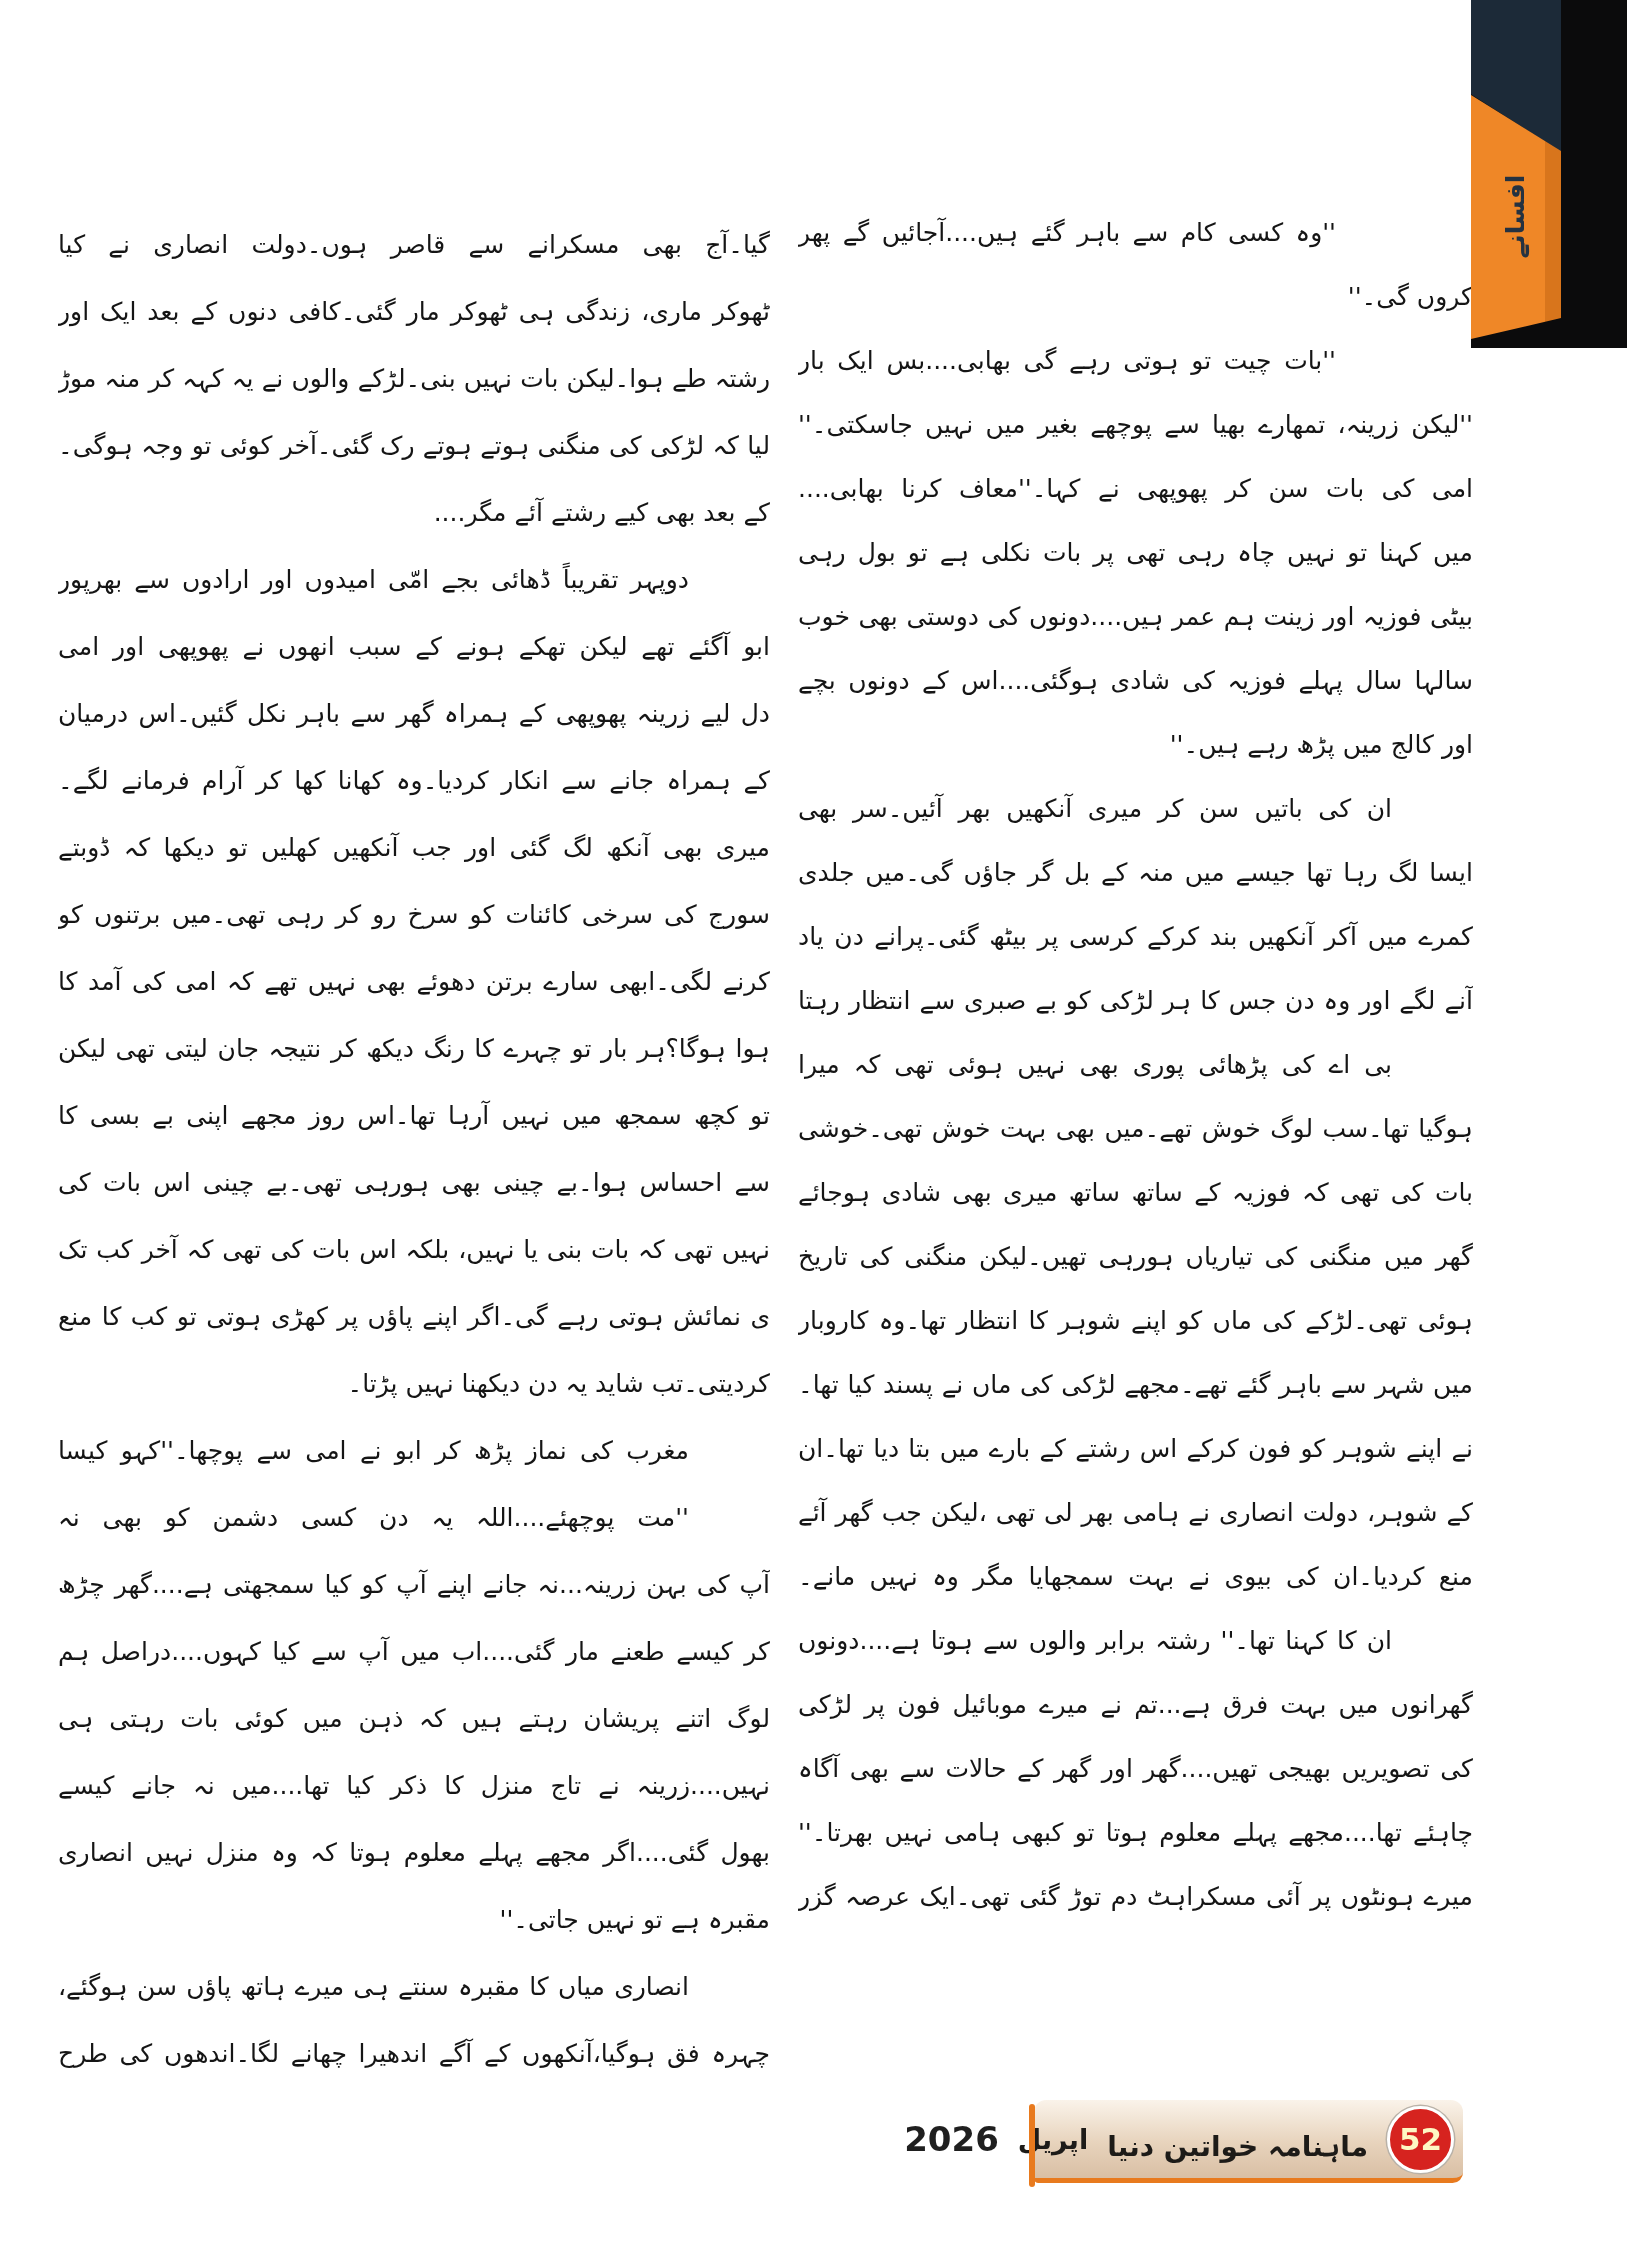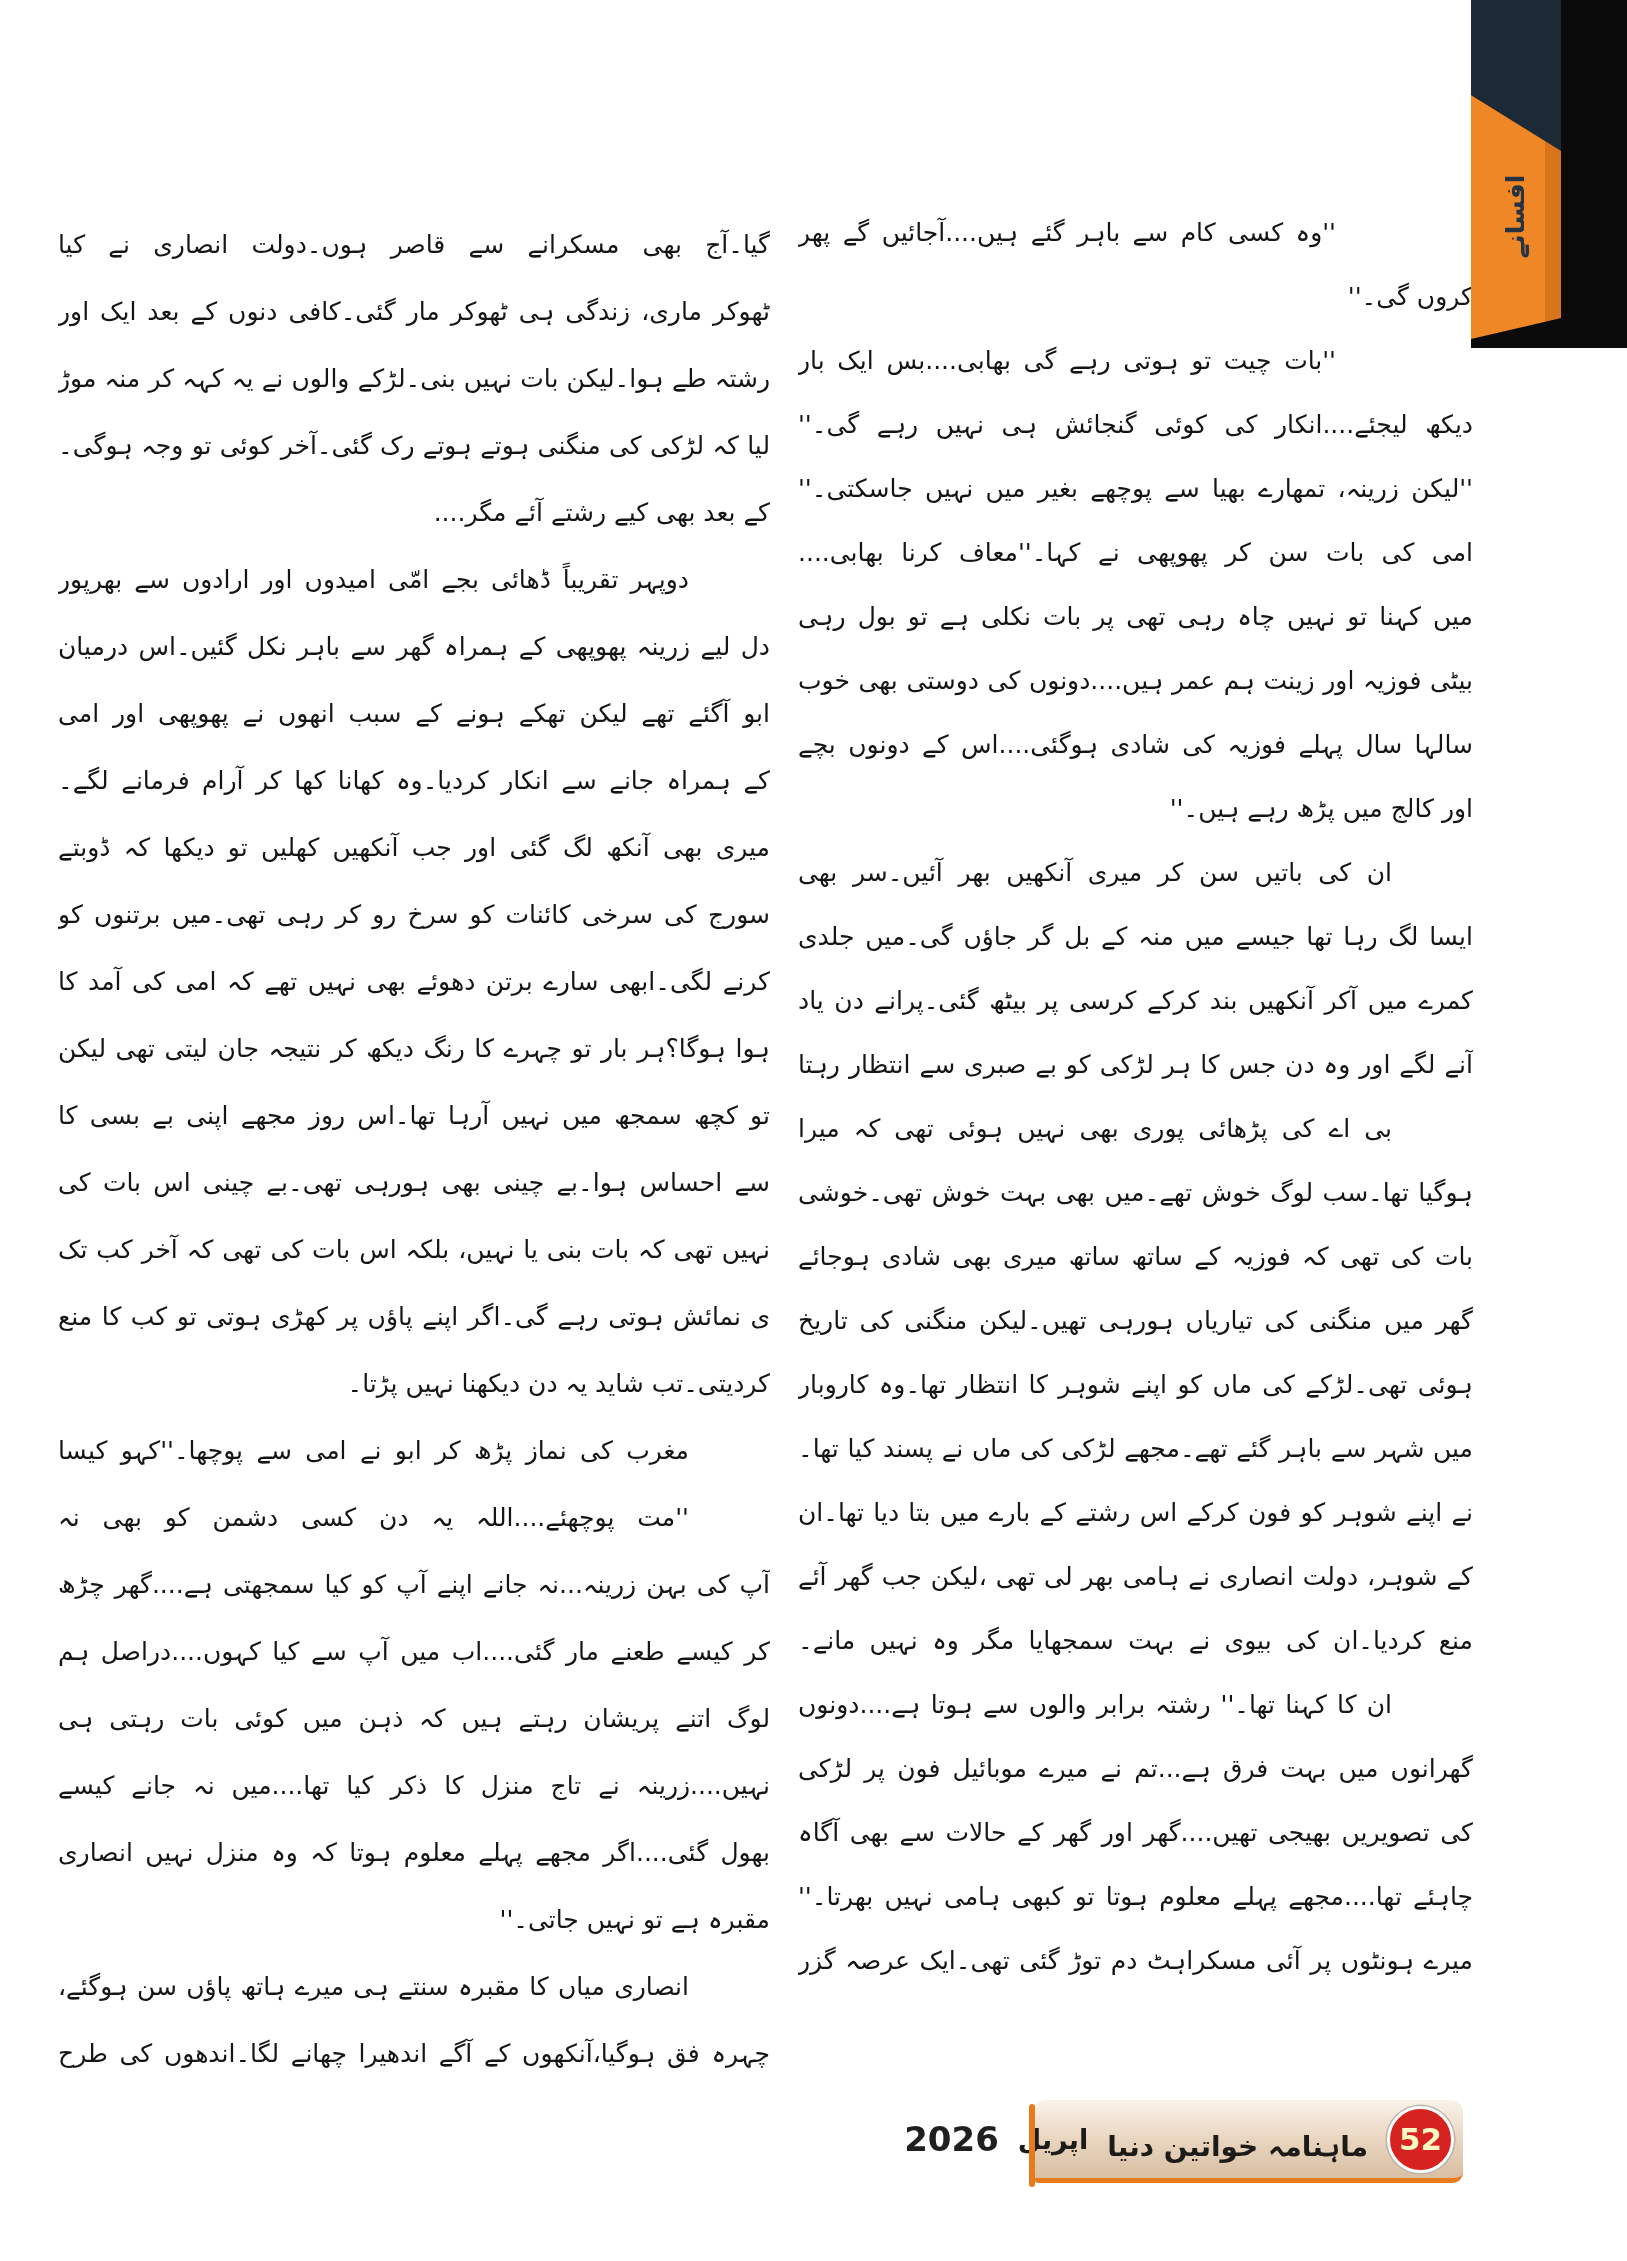--- a/index.html
+++ b/index.html
@@ -54,21 +54,20 @@
 </style>
 </head>
 <body>
 
 <div class="page">
 
   <div class="col col-right">
       <div class="line full indent">''وہ کسی کام سے باہر گئے ہیں....آجائیں گے پھر میں بات</div>
       <div class="line short">کروں گی۔''</div>
       <div class="line full indent">''بات چیت تو ہوتی رہے گی بھابی....بس ایک بار چل کر تو</div>
-      <div class="line full">دیکھ لیجئے....انکار کی کوئی گنجائش ہی نہیں رہے گی۔''</div>
       <div class="line full">''لیکن زرینہ، تمھارے بھیا سے پوچھے بغیر میں نہیں جاسکتی۔''</div>
       <div class="line full">امی کی بات سن کر پھوپھی نے کہا۔''معاف کرنا بھابی....</div>
       <div class="line full">میں کہنا تو نہیں چاہ رہی تھی پر بات نکلی ہے تو بول رہی ہوں....میری</div>
       <div class="line full">بیٹی فوزیہ اور زینت ہم عمر ہیں....دونوں کی دوستی بھی خوب رہی....</div>
       <div class="line full">سالہا سال پہلے فوزیہ کی شادی ہوگئی....اس کے دونوں بچے اسکول</div>
       <div class="line short">اور کالج میں پڑھ رہے ہیں۔''</div>
       <div class="line full indent-sm">ان کی باتیں سن کر میری آنکھیں بھر آئیں۔سر بھی چکرانے لگا۔</div>
       <div class="line full">ایسا لگ رہا تھا جیسے میں منہ کے بل گر جاؤں گی۔میں جلدی سے اپنے</div>
       <div class="line full">کمرے میں آکر آنکھیں بند کرکے کرسی پر بیٹھ گئی۔پرانے دن یاد</div>
       <div class="line full">آنے لگے اور وہ دن جس کا ہر لڑکی کو بے صبری سے انتظار رہتا ہے۔</div>
@@ -87,22 +86,22 @@
       <div class="line full">چاہئے تھا....مجھے پہلے معلوم ہوتا تو کبھی ہامی نہیں بھرتا۔''</div>
       <div class="line full">میرے ہونٹوں پر آئی مسکراہٹ دم توڑ گئی تھی۔ایک عرصہ گزر</div>
     </div>
   <div class="col col-left">
       <div class="line full">گیا۔آج بھی مسکرانے سے قاصر ہوں۔دولت انصاری نے کیا</div>
       <div class="line full">ٹھوکر ماری، زندگی ہی ٹھوکر مار گئی۔کافی دنوں کے بعد ایک اور جگہ</div>
       <div class="line full">رشتہ طے ہوا۔لیکن بات نہیں بنی۔لڑکے والوں نے یہ کہہ کر منہ موڑ</div>
       <div class="line full">لیا کہ لڑکی کی منگنی ہوتے ہوتے رک گئی۔آخر کوئی تو وجہ ہوگی۔اس</div>
       <div class="line short">کے بعد بھی کیے رشتے آئے مگر....</div>
       <div class="line full indent-sm">دوپہر تقریباً ڈھائی بجے امّی امیدوں اور ارادوں سے بھرپور</div>
+      <div class="line full">ابو آگئے تھے لیکن تھکے ہونے کے سبب انھوں نے پھوپھی اور امی</div>
       <div class="line full">دل لیے زرینہ پھوپھی کے ہمراہ گھر سے باہر نکل گئیں۔اس درمیان</div>
-      <div class="line full">ابو آگئے تھے لیکن تھکے ہونے کے سبب انھوں نے پھوپھی اور امی</div>
       <div class="line full">کے ہمراہ جانے سے انکار کردیا۔وہ کھانا کھا کر آرام فرمانے لگے۔</div>
       <div class="line full">میری بھی آنکھ لگ گئی اور جب آنکھیں کھلیں تو دیکھا کہ ڈوبتے</div>
       <div class="line full">سورج کی سرخی کائنات کو سرخ رو کر رہی تھی۔میں برتنوں کو اکٹھا</div>
       <div class="line full">کرنے لگی۔ابھی سارے برتن دھوئے بھی نہیں تھے کہ امی کی آمد کا</div>
       <div class="line full">ہوا ہوگا؟ہر بار تو چہرے کا رنگ دیکھ کر نتیجہ جان لیتی تھی لیکن اس روز</div>
       <div class="line full">تو کچھ سمجھ میں نہیں آرہا تھا۔اس روز مجھے اپنی بے بسی کا بہت شدت</div>
       <div class="line full">سے احساس ہوا۔بے چینی بھی ہورہی تھی۔بے چینی اس بات کی</div>
       <div class="line full">نہیں تھی کہ بات بنی یا نہیں، بلکہ اس بات کی تھی کہ آخر کب تک میر</div>
       <div class="line full">ی نمائش ہوتی رہے گی۔اگر اپنے پاؤں پر کھڑی ہوتی تو کب کا منع</div>
       <div class="line short">کردیتی۔تب شاید یہ دن دیکھنا نہیں پڑتا۔</div>

